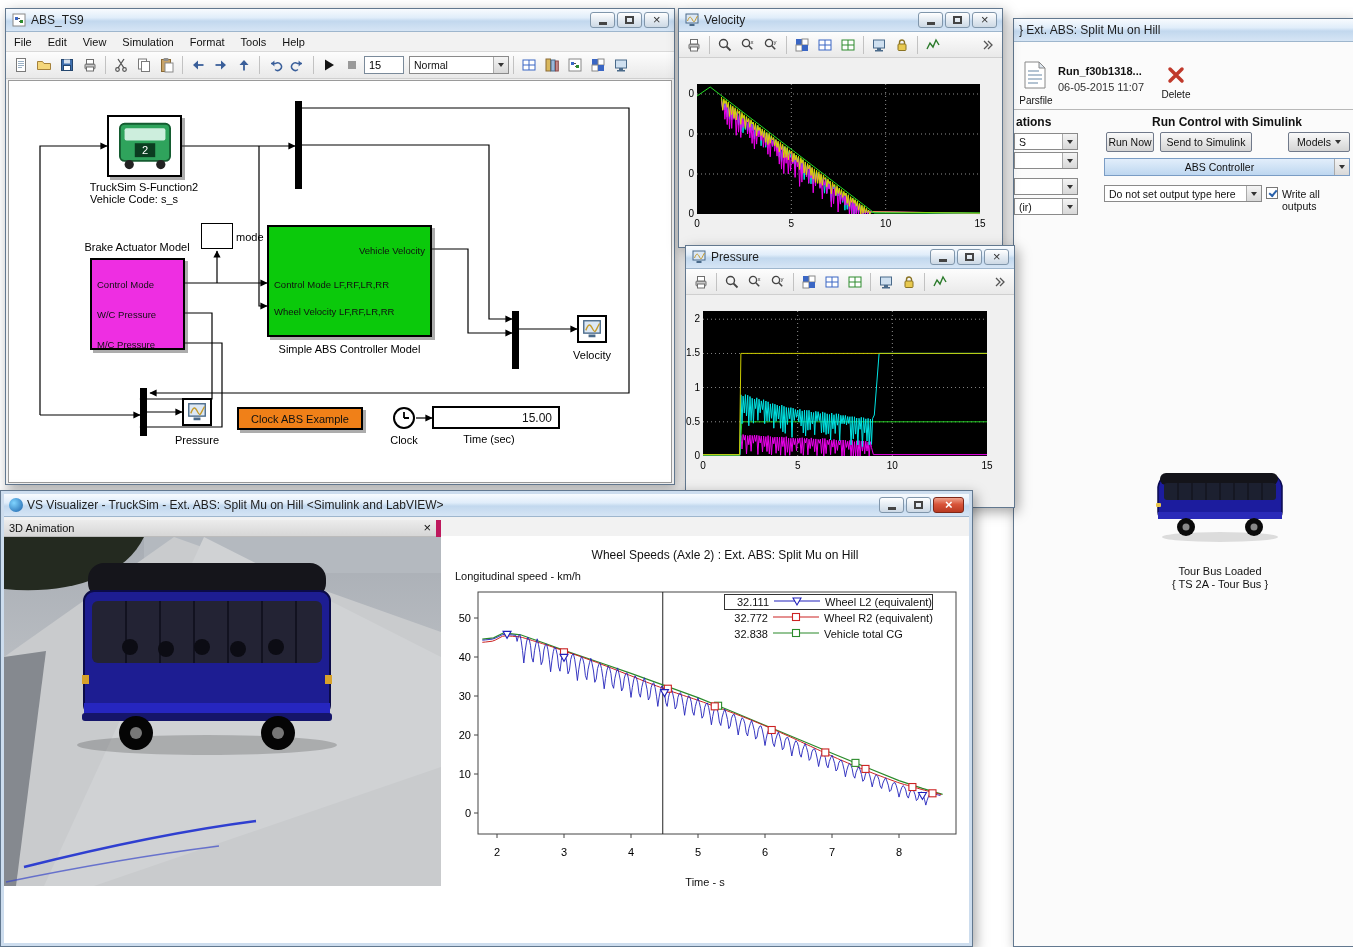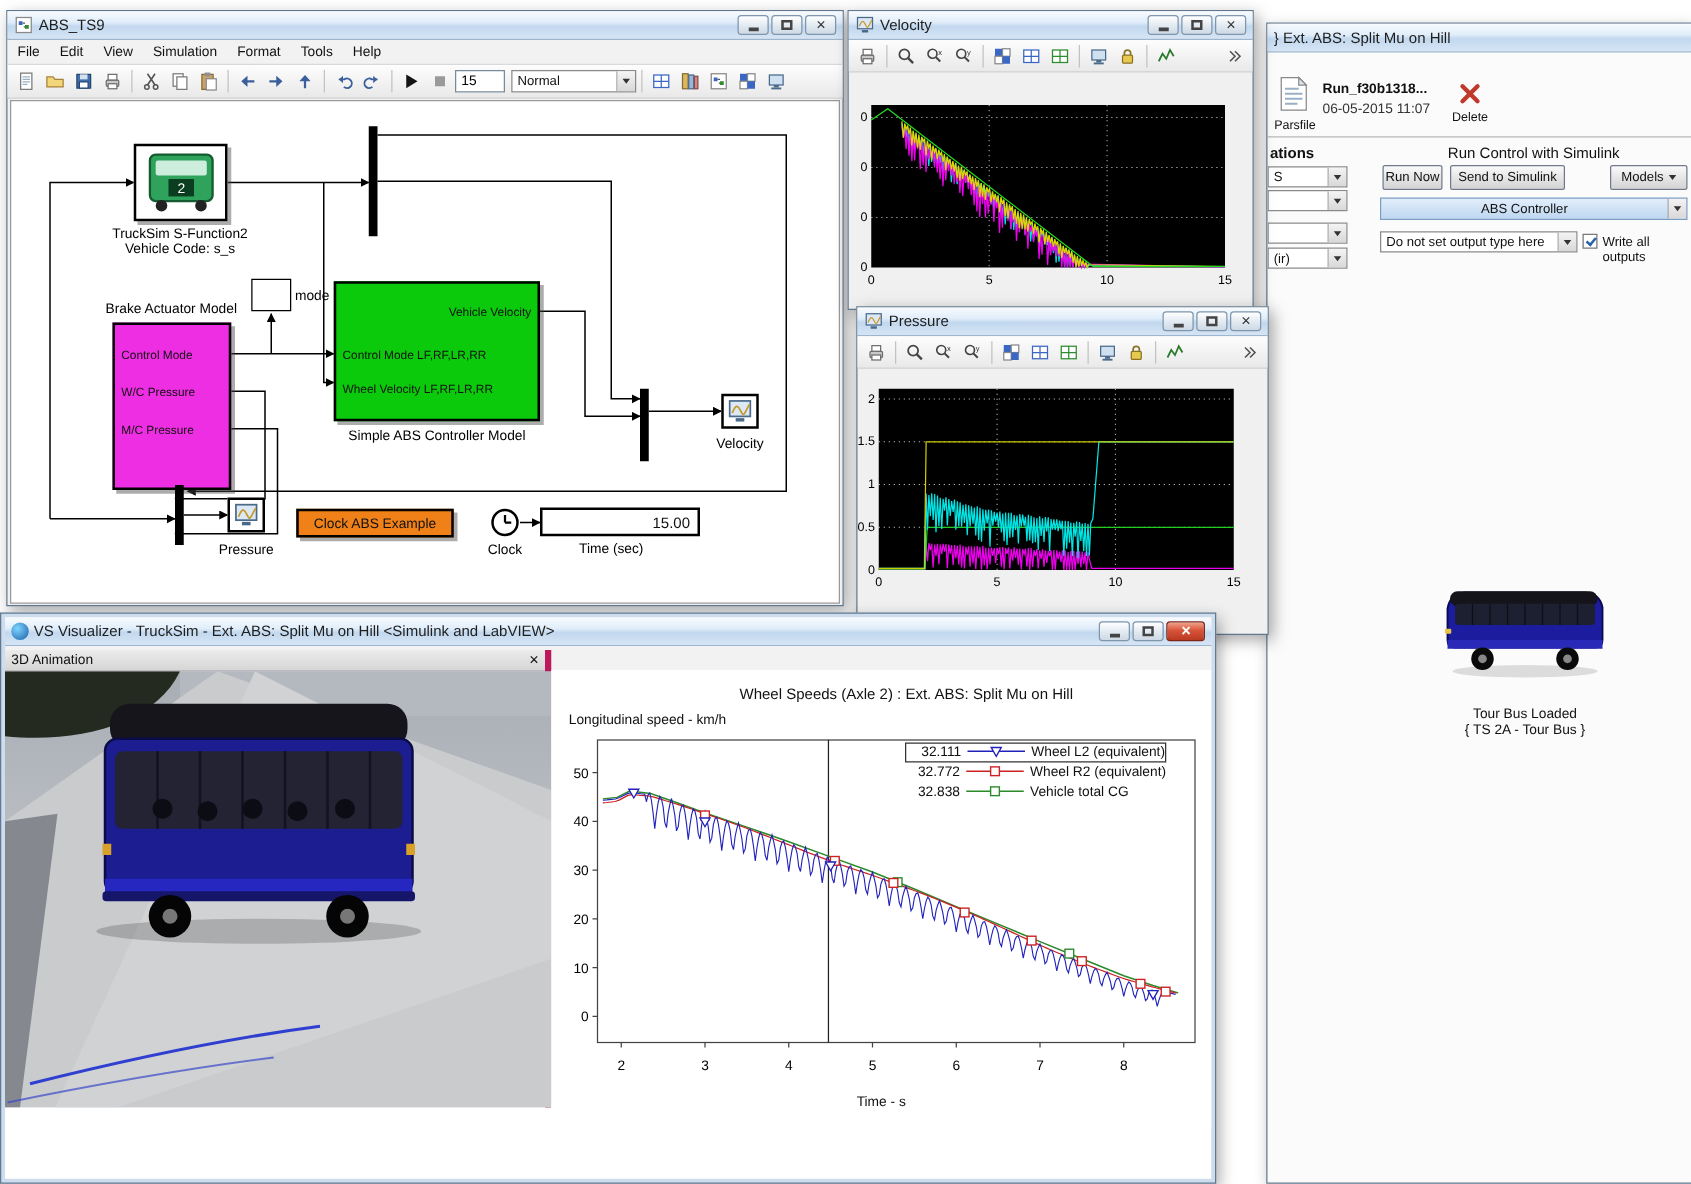--- a/index.html
+++ b/index.html
@@ -204,21 +204,21 @@
   </svg>
   <div class="abs" style="left:44px;top:46px;font-weight:bold;font-size:11px">Run_f30b1318...</div>
   <div class="abs" style="left:44px;top:62px;font-size:11px;color:#333">06-05-2015 11:07</div>
   <div class="abs" style="left:0;top:76px;width:44px;text-align:center;font-size:10px">Parsfile</div>
   <svg class="abs" style="left:152px;top:46px" width="20" height="20" viewBox="0 0 20 20">
     <path d="M4 4L16 16M16 4L4 16" stroke="#c0392b" stroke-width="3.5" stroke-linecap="round"></path>
   </svg>
   <div class="abs" style="left:138px;top:70px;width:48px;text-align:center;font-size:10px">Delete</div>
   <div class="abs" style="left:0;top:90px;width:341px;height:1px;background:#b8b8b8"></div>
   <div class="abs" style="left:2px;top:96px;font-weight:bold;font-size:12px">ations</div>
-  <div class="abs" style="left:88px;top:96px;width:250px;text-align:center;font-weight:normal;font-size:12px">Run Control with Simulink</div>
+  <div class="abs" style="left:88px;top:96px;width:250px;text-align:center;font-weight:bold;font-size:12px">Run Control with Simulink</div>
 
   <div class="combo" style="left:0;top:114px;width:64px;height:17px">
     <span class="ctext">S</span>
     <span class="cbtn">
         <i class="tri"></i>
       </span>
   </div>
   <div class="btn" style="left:92px;top:113px;width:48px;height:20px">
     <span>Run Now</span>
   </div>
@@ -443,29 +443,29 @@
       <svg width="66" height="52" viewBox="0 0 70 56">
         <rect x="8" y="4" width="54" height="40" rx="5" fill="#2fa35c" stroke="#145c30" stroke-width="2"></rect>
         <rect x="13" y="9" width="44" height="13" rx="2" fill="#cdeedd"></rect>
         <rect x="24" y="25" width="22" height="15" fill="#0b3d20"></rect>
         <text x="35" y="37" text-anchor="middle" font-size="12" fill="#fff">2</text>
         <circle cx="18" cy="48" r="5" fill="#222"></circle>
           <circle cx="52" cy="48" r="5" fill="#222"></circle>
       </svg>
     </div>
     <div class="lbl" style="left:35px;top:100px;width:200px">TruckSim S-Function2</div>
-    <div class="lbl" style="left:35px;top:112px;width:200px">Vehicle Code: s_s</div>
+    <div class="lbl" style="left:25px;top:112px;width:200px">Vehicle Code: s_s</div>
 
     <div class="mux" style="left:286px;top:20px;height:88px"></div>
 
     <div class="blk" style="left:192px;top:142px;width:32px;height:26px;border-width:1.5px"></div>
     <div class="lbl" style="left:227px;top:150px;width:40px;text-align:left">mode</div>
 
     <div class="lbl" style="left:33px;top:160px;width:190px">Brake Actuator Model</div>
-    <div class="blk magenta bshadow" style="left:81px;top:177px;width:95px;height:134px">
+    <div class="blk magenta bshadow" style="left:81px;top:177px;width:95px;height:92px">
       <span class="port" style="left:5px;top:20px">Control Mode</span>
       <span class="port" style="left:5px;top:50px">W/C Pressure</span>
       <span class="port" style="left:5px;top:80px">M/C Pressure</span>
     </div>
 
     <div class="blk green bshadow" style="left:258px;top:144px;width:165px;height:112px">
       <span class="port" style="right:5px;top:19px">Vehicle Velocity</span>
       <span class="port" style="left:5px;top:53px">Control Mode LF,RF,LR,RR</span>
       <span class="port" style="left:5px;top:80px">Wheel Velocity LF,RF,LR,RR</span>
     </div>

